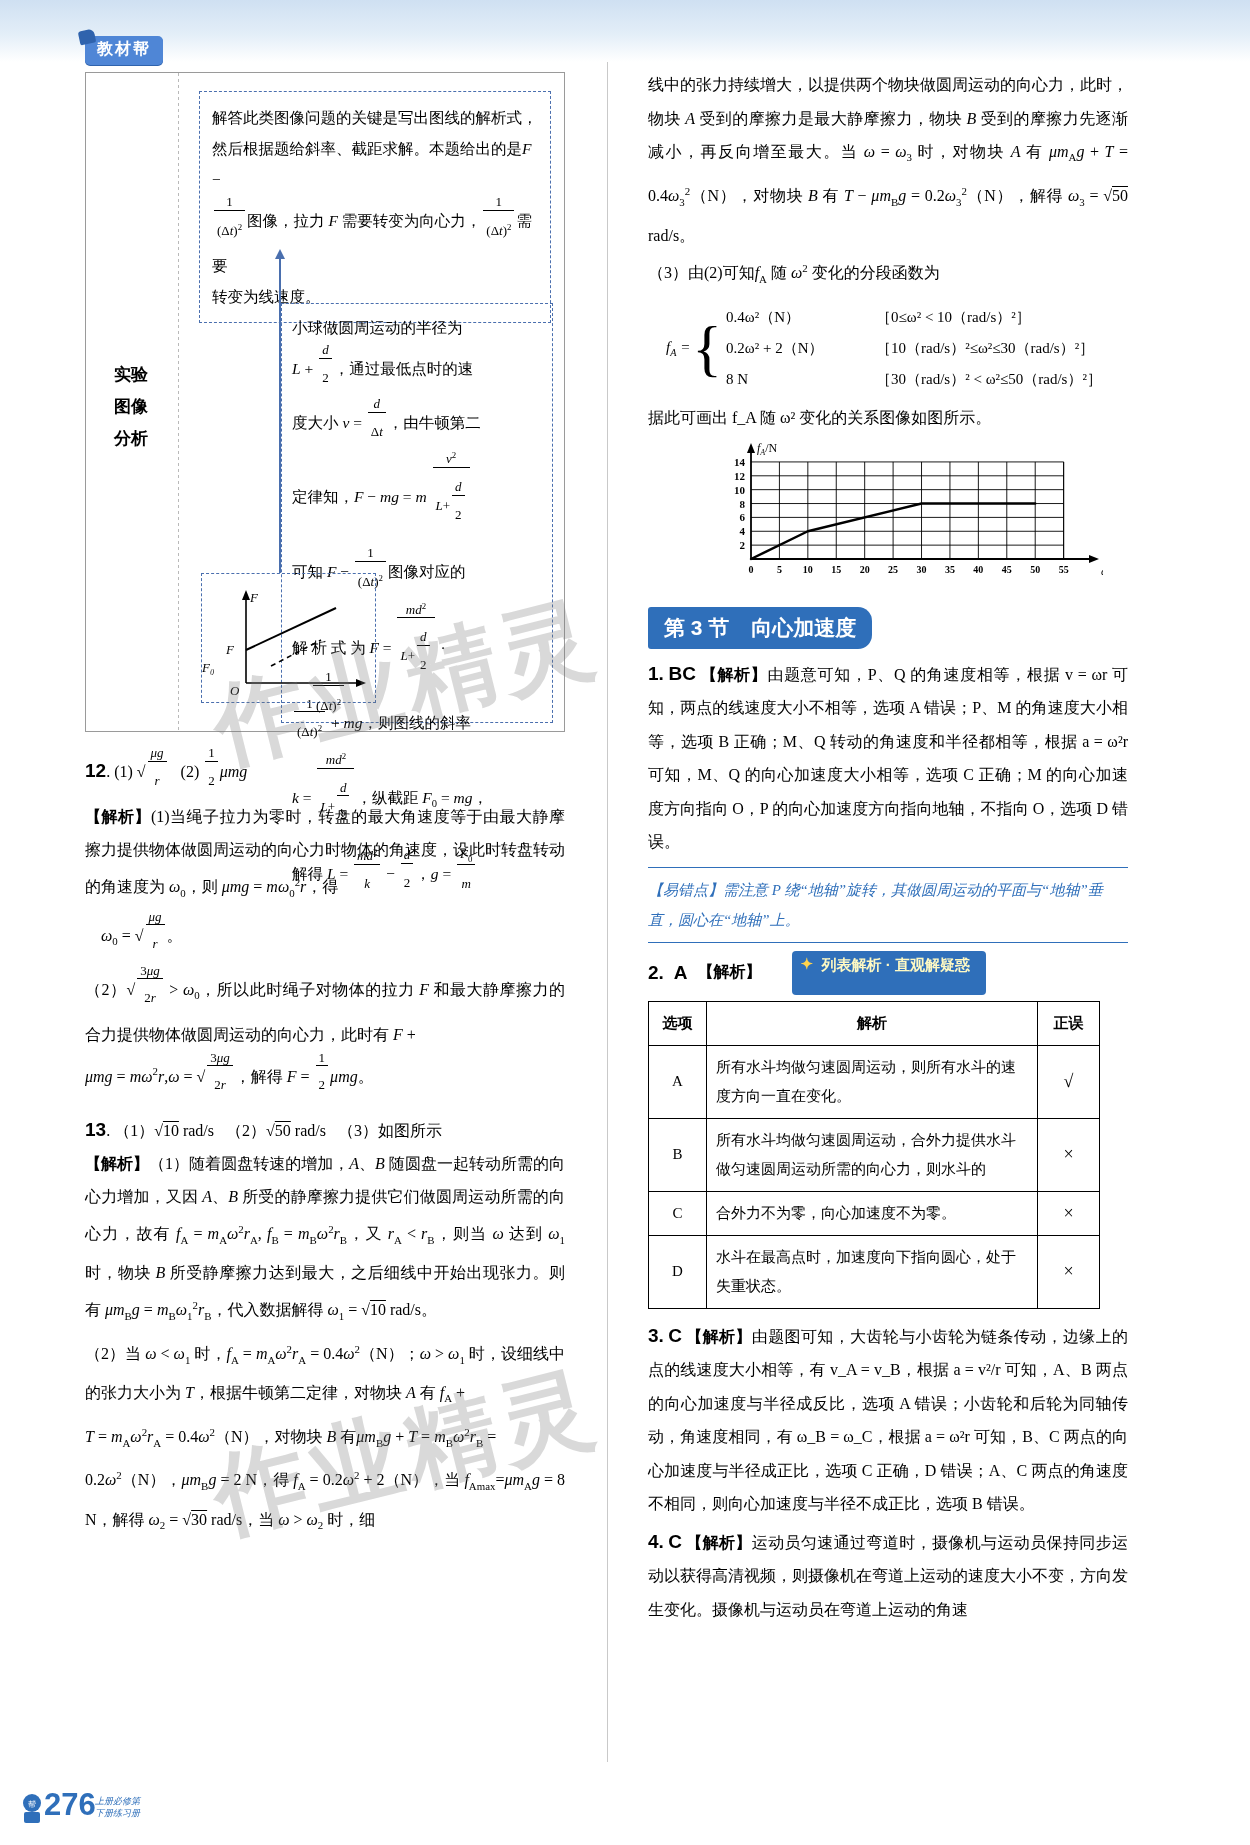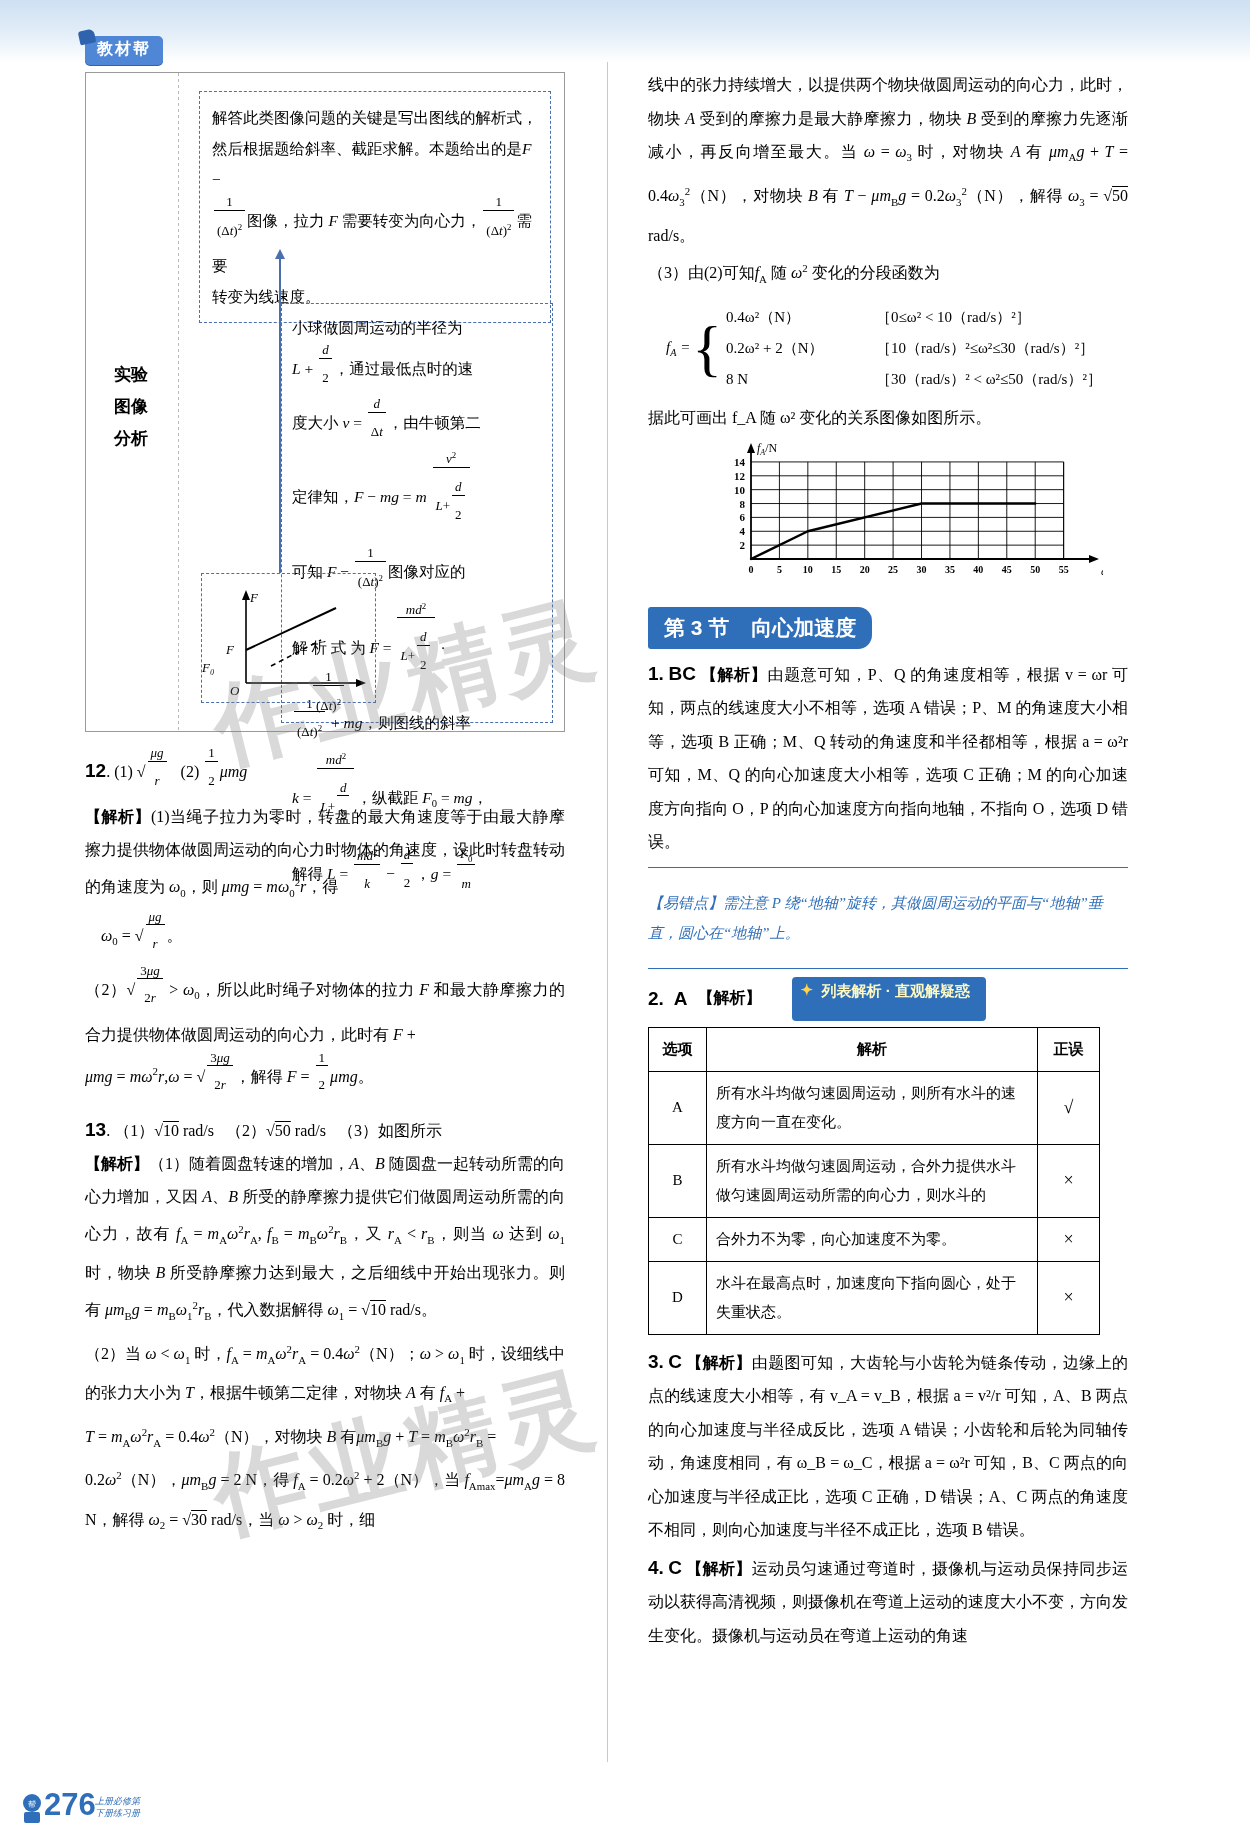--- a/index.html
+++ b/index.html
@@ -89,21 +89,21 @@
     background:#2f6fba; color:#fff; font-weight:bold; font-size:21px;
     font-family:"Liberation Sans", sans-serif;
     padding:7px 16px; border-radius:3px 14px 14px 3px; display:inline-block;
     margin: 10px 7px 8px 0;
   }
   .sec-header .sn { margin-right:22px; }
 
   .tipline {
     color:#2f6fba; font-size:15px; line-height:30px; font-style:italic;
     border-top:1.5px solid #2f6fba; border-bottom:1.5px solid #2f6fba;
-    padding:20px 0; margin:8px 0;
+    padding:7px 0; margin:8px 0;
   }
 
   .badge {
     display:inline-block; background:#2f6fba; color:#fef9c3; font-weight:bold;
     font-family:"Liberation Sans", sans-serif; font-size:15px;
     padding:5px 16px 20px 30px; border-radius:4px; position:relative;margin-left:20px;
   }
   .badge::before{
     content:"✦"; position:absolute; left:9px; top:4px; font-size:15px; color:#ffd34d;
   }

